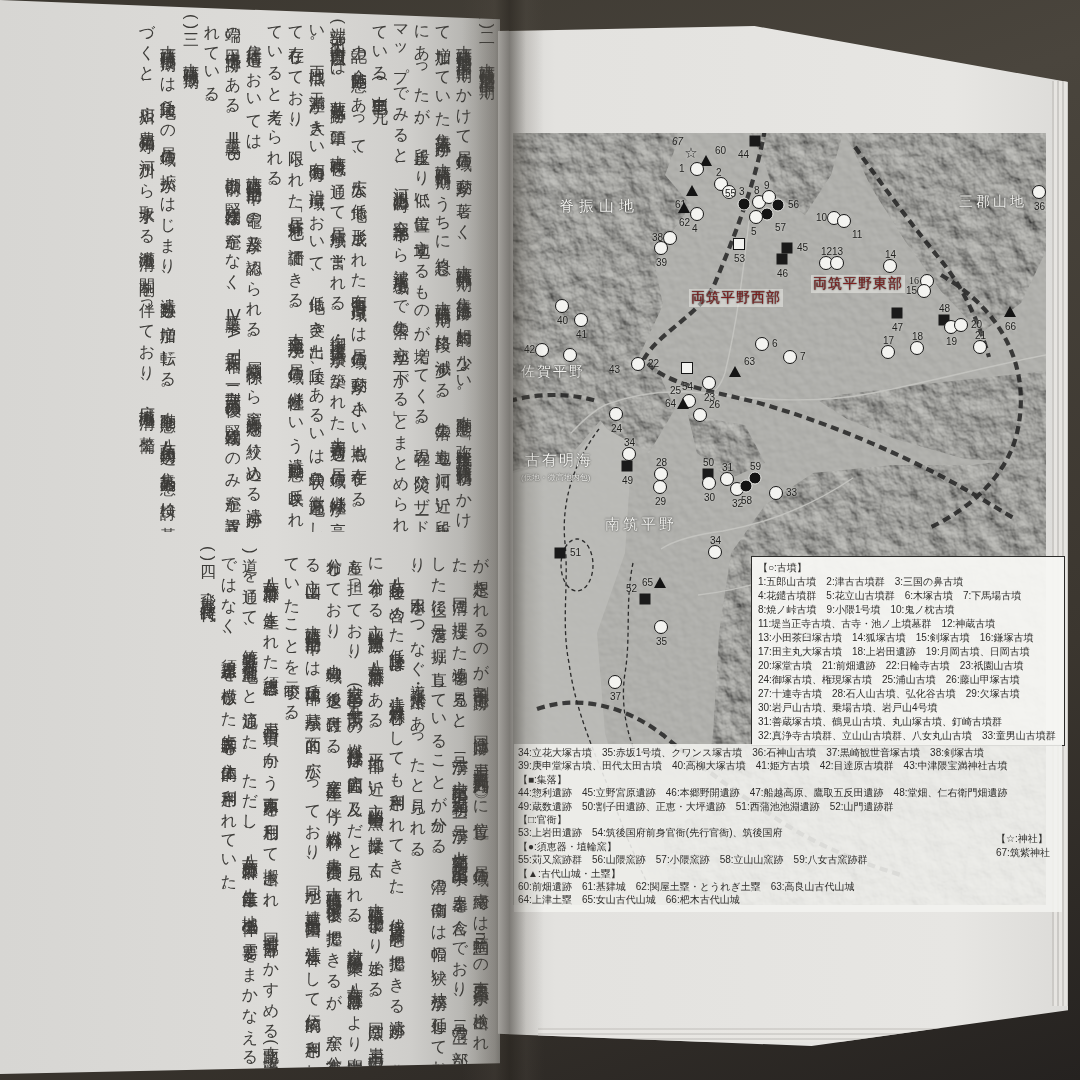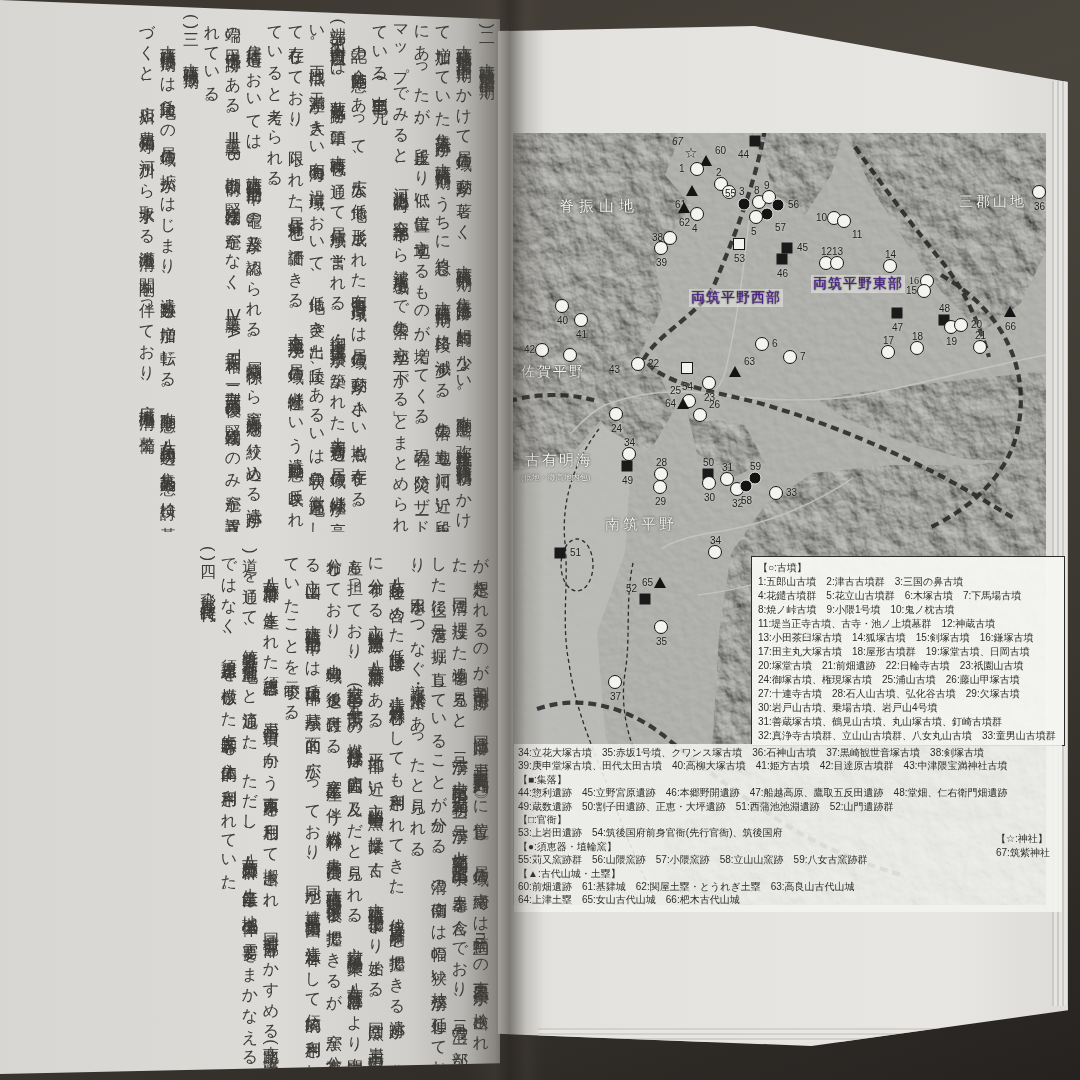--- a/index.html
+++ b/index.html
@@ -25,21 +25,21 @@
     clip-path:polygon(0 0.5%,45% 0%,100% 5.5%,100% 96.5%,55% 100%,0 98.8%);}
   .edge-stripes-r{position:absolute;right:0;top:55px;width:16px;height:925px;
     background:repeating-linear-gradient(to right,#c7c5c1 0 2px,#e9e7e3 2px 5px);opacity:.8;}
   .edge-stripes-b{position:absolute;left:40px;bottom:4px;width:520px;height:14px;
     background:repeating-linear-gradient(to bottom,#cbc9c5 0 2px,#e9e7e3 2px 5px);opacity:.7;}
   
   .map{position:absolute;left:15px;top:107px;width:533px;height:772px;background:#adadaa;overflow:hidden;}
   .map svg{position:absolute;left:0;top:0;}
   .map-label{position:absolute;color:#f4f4f1;white-space:nowrap;z-index:6;
     text-shadow:0 0 2px rgba(60,60,58,.8),0 0 1px rgba(60,60,58,.9);}
-  .map-label.boxed{background:rgba(248,248,245,.45);color:#4c1d95;padding:0 2px;}
+  .map-label.boxed{background:rgba(248,248,245,.45);color:#7f1d1d;padding:0 2px;}
   .marker{position:absolute;z-index:8;width:0;height:0;}
   .mk{position:absolute;transform:translate(-50%,-50%);}
   .mk-c{width:12px;height:12px;border-radius:50%;background:#f3f3f0;border:1.8px solid #161616;}
   .mk-sb{width:11px;height:11px;background:#1a1a1a;}
   .mk-sw{width:10px;height:10px;background:#f3f3f0;border:1.7px solid #161616;}
   .mk-d{width:11px;height:11px;border-radius:50%;background:#141414;border:1px solid #e8e8e5;}
   .mk-tr{width:0;height:0;border-left:6px solid transparent;border-right:6px solid transparent;
     border-bottom:11px solid #141414;transform:translate(-50%,-55%);}
   .mk-st{font-size:15px;color:#1a1a1a;line-height:1;text-shadow:0 0 2px rgba(255,255,255,.9);}
   .mnum{position:absolute;font-size:10px;color:#222220;white-space:nowrap;
@@ -412,21 +412,21 @@
         </div>
     </div>
 
     <div class="legend-box" id="legend-box">
         <div class="lg-line">【○:古墳】</div>
         <div class="lg-line">1:五郎山古墳　2:津古古墳群　3:三国の鼻古墳</div>
         <div class="lg-line">4:花鑓古墳群　5:花立山古墳群　6:木塚古墳　7:下馬場古墳</div>
         <div class="lg-line">8:焼ノ峠古墳　9:小隈1号墳　10:鬼ノ枕古墳</div>
         <div class="lg-line">11:堤当正寺古墳、古寺・池ノ上墳墓群　12:神蔵古墳</div>
         <div class="lg-line">13:小田茶臼塚古墳　14:狐塚古墳　15:剣塚古墳　16:鎌塚古墳</div>
-        <div class="lg-line">17:田主丸大塚古墳　18:屋形古墳群　19:塚堂古墳、日岡古墳</div>
+        <div class="lg-line">17:田主丸大塚古墳　18:上岩田遺跡　19:月岡古墳、日岡古墳</div>
         <div class="lg-line">20:塚堂古墳　21:前畑遺跡　22:日輪寺古墳　23:祇園山古墳</div>
         <div class="lg-line">24:御塚古墳、権現塚古墳　25:浦山古墳　26:藤山甲塚古墳</div>
         <div class="lg-line">27:十連寺古墳　28:石人山古墳、弘化谷古墳　29:欠塚古墳</div>
         <div class="lg-line">30:岩戸山古墳、乗場古墳、岩戸山4号墳</div>
         <div class="lg-line">31:善蔵塚古墳、鶴見山古墳、丸山塚古墳、釘崎古墳群</div>
         <div class="lg-line">32:真浄寺古墳群、立山山古墳群、八女丸山古墳　33:童男山古墳群</div>
       </div>
     <div class="sub-legend" id="sub-legend">
         <div class="lg-line">34:立花大塚古墳　35:赤坂1号墳、クワンス塚古墳　36:石神山古墳　37:黒崎観世音塚古墳　38:剣塚古墳</div>
         <div class="lg-line">39:庚申堂塚古墳、田代太田古墳　40:高柳大塚古墳　41:姫方古墳　42:目達原古墳群　43:中津隈宝満神社古墳</div>

